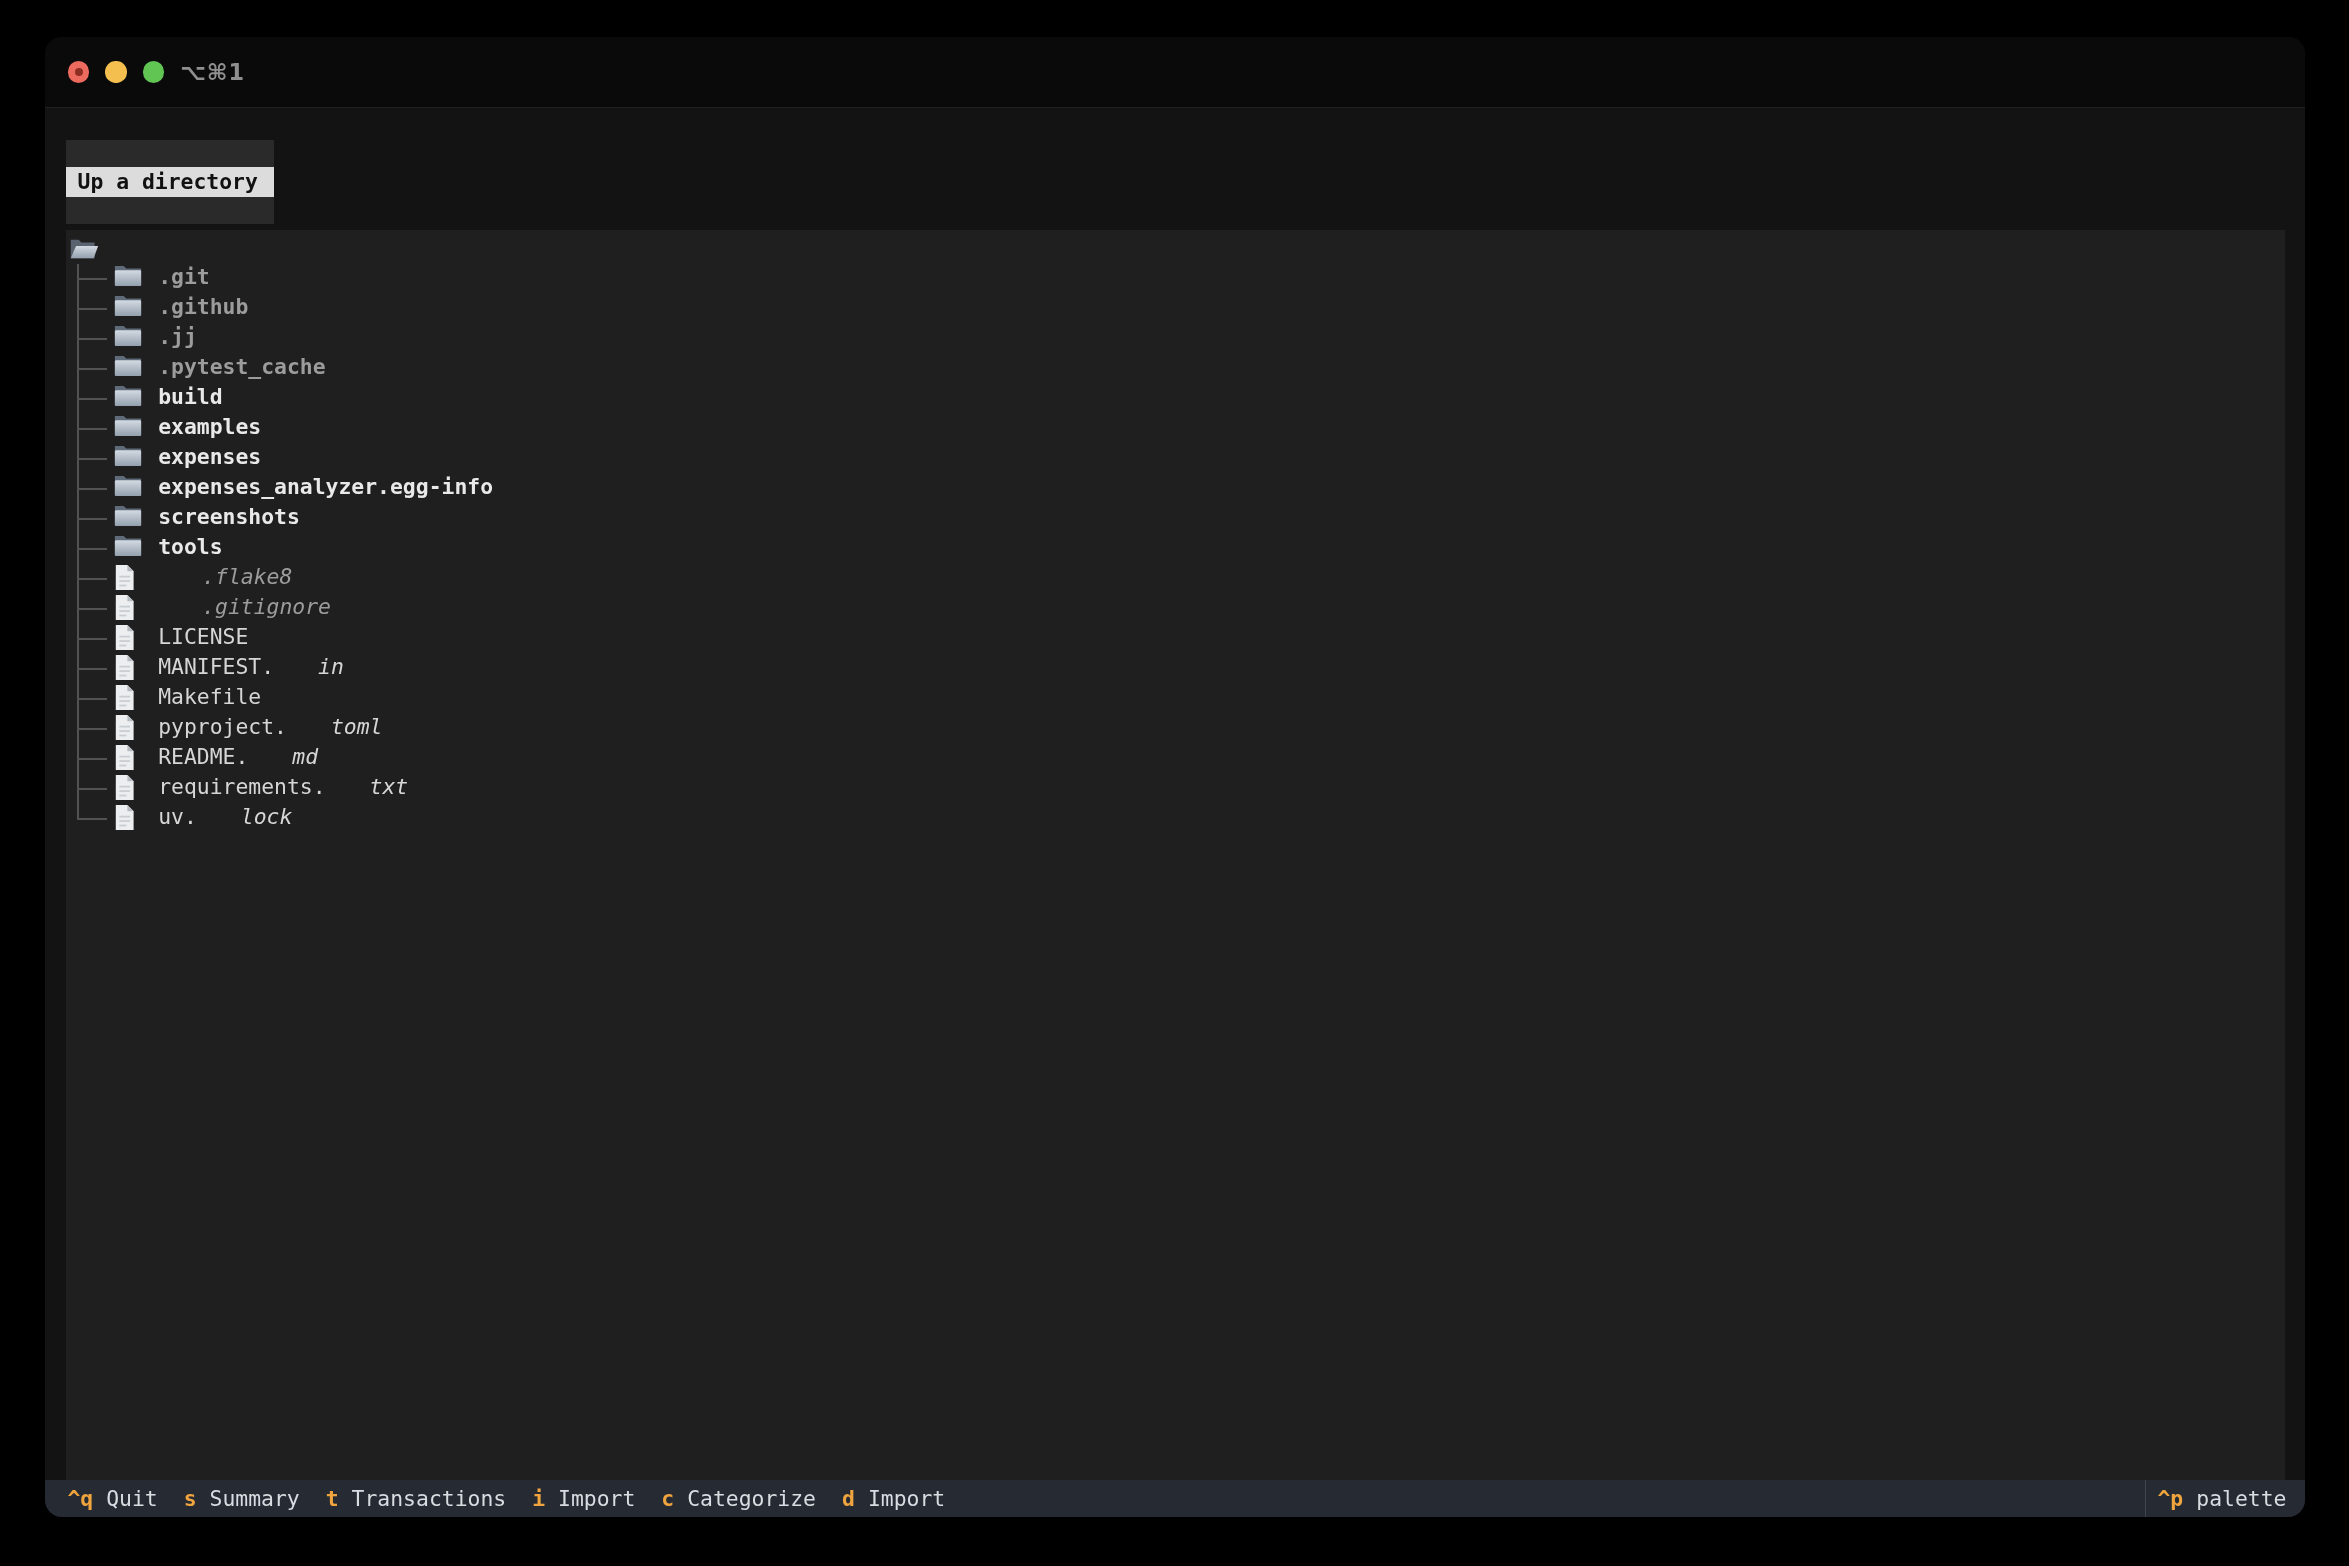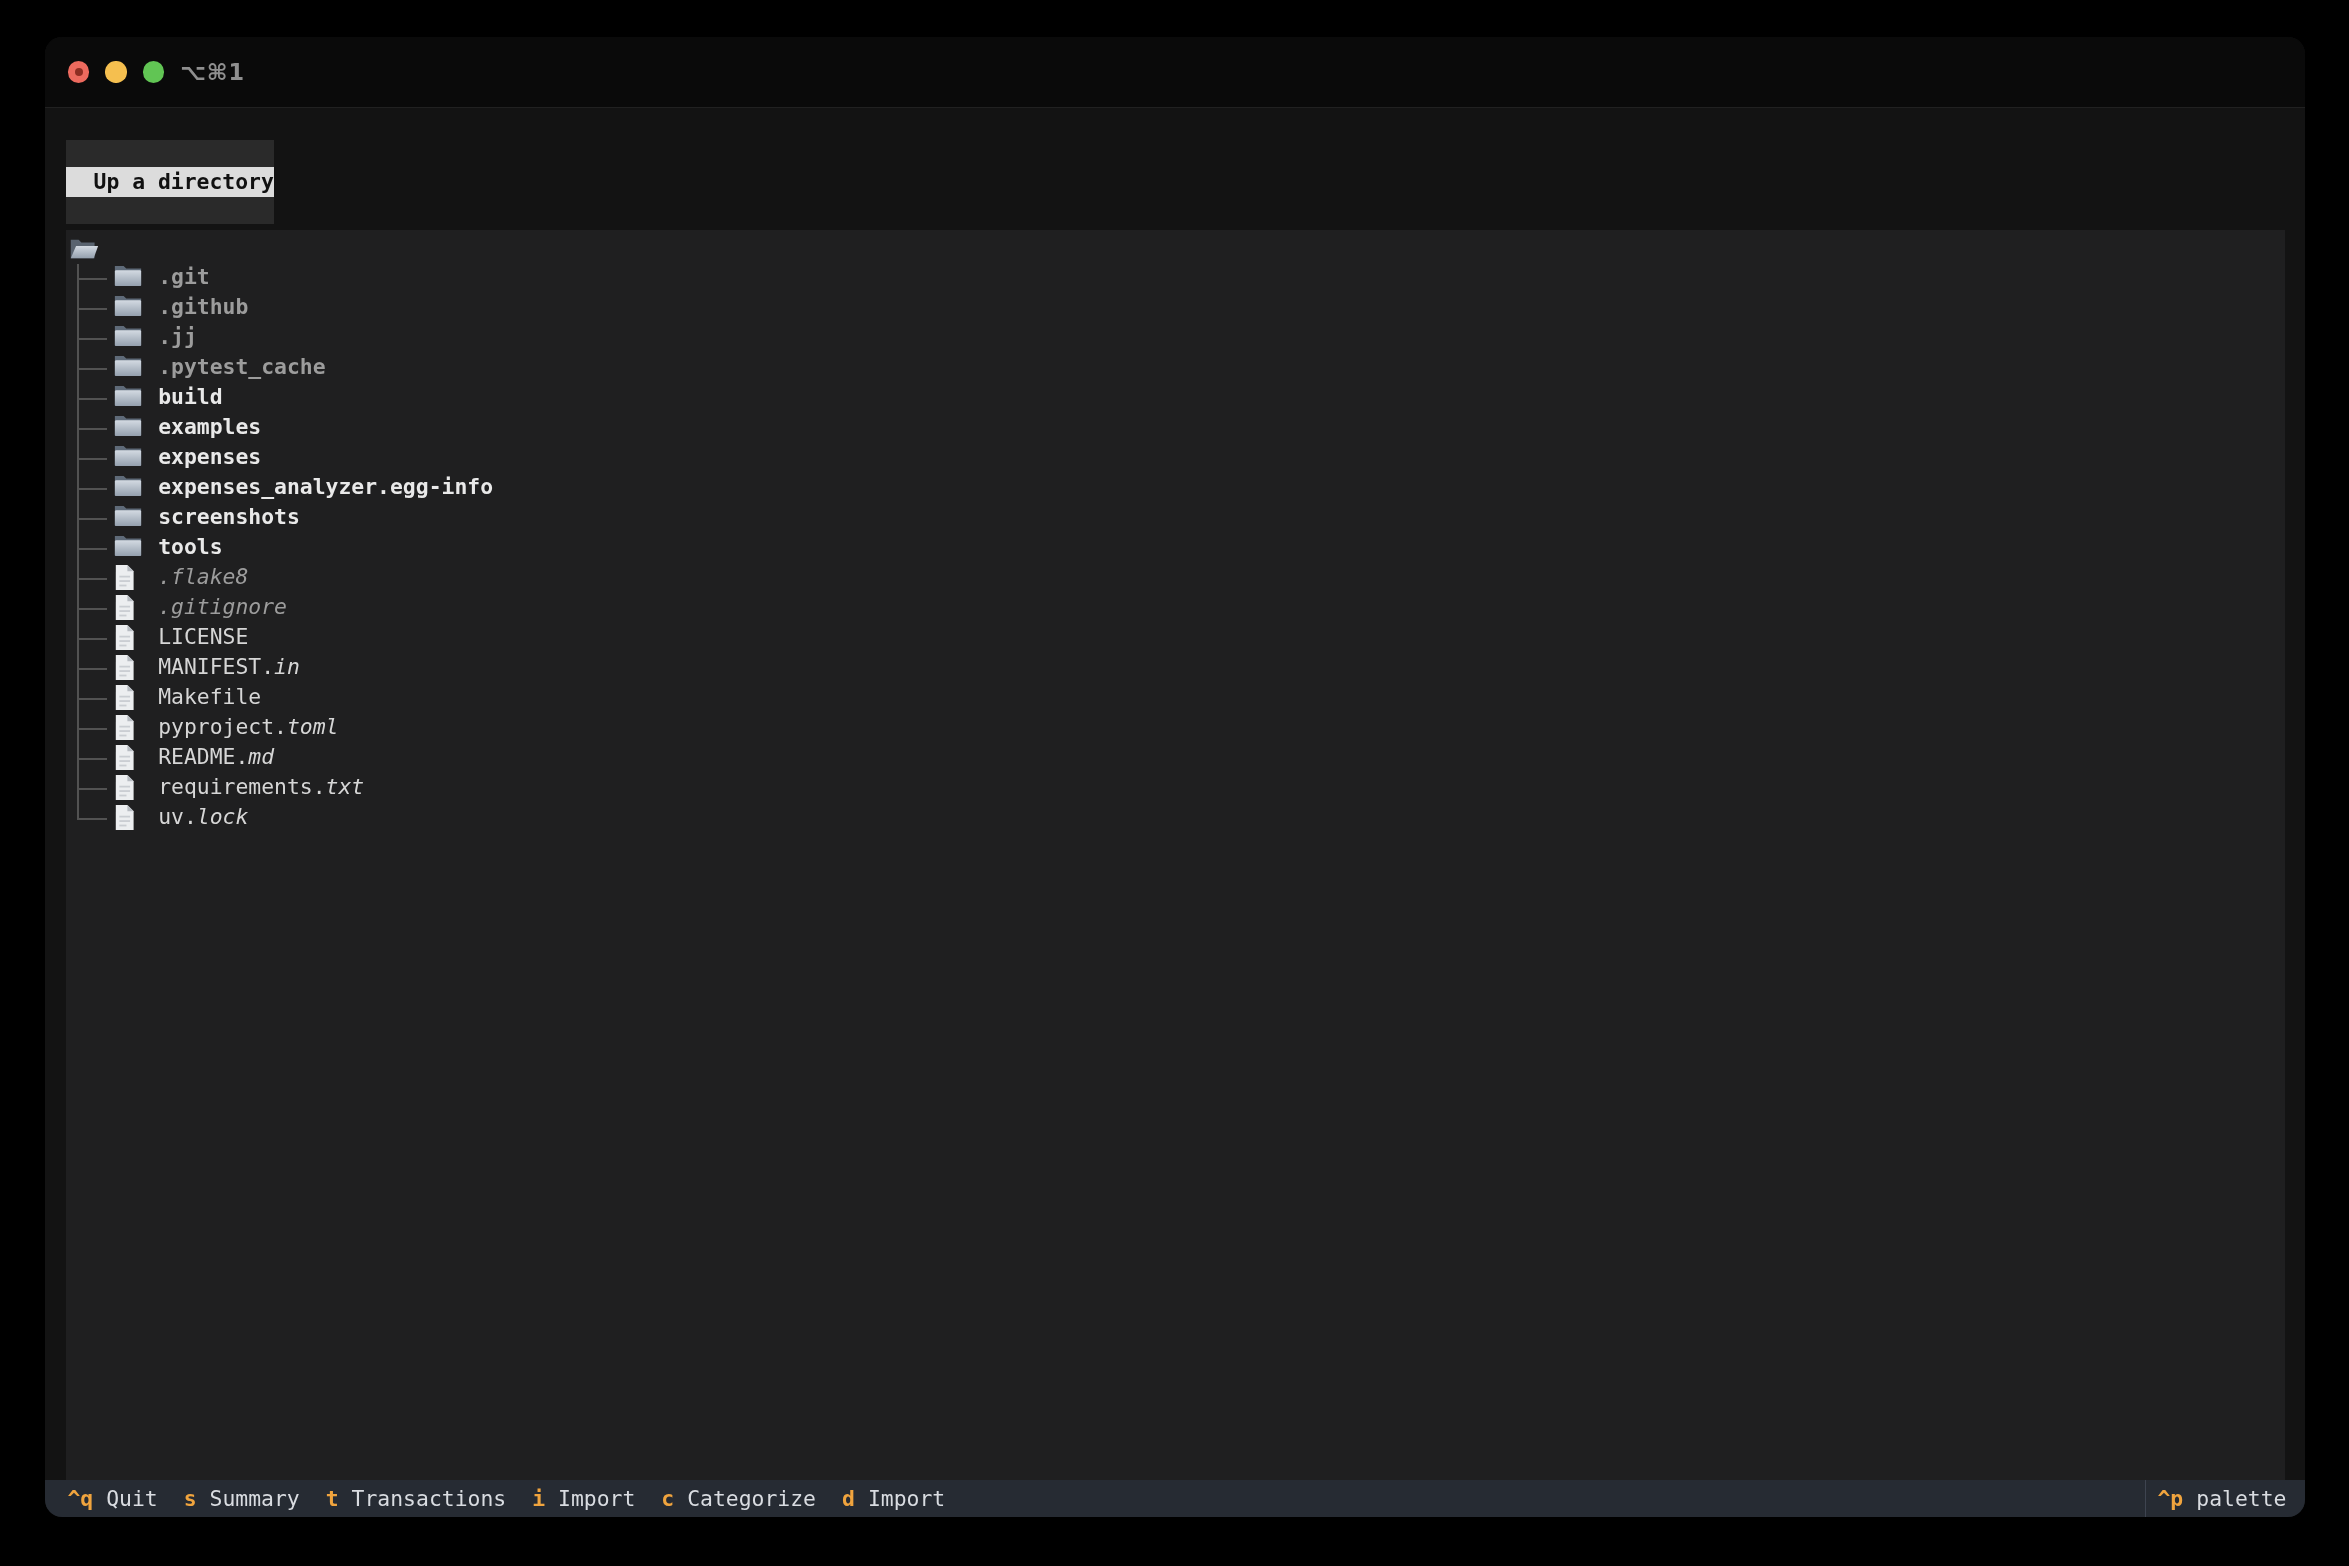--- a/index.html
+++ b/index.html
@@ -44,21 +44,21 @@
   
   .app { position:absolute; left:0; top:72px; right:0; bottom:37px; background:#131313; }
 
   .up-btn {
     position:absolute; left:20.5px; top:31px; width:208px; height:84px;
     background:#2a2a2a; border:none; display:flex; align-items:center; cursor:pointer;
   }
   .up-btn .up-btn-label {
     width:100%; height:30px; background:#dcdcdc; color:#111;
     font:700 21.4px "DejaVu Sans Mono", monospace; line-height:30px;
-    text-align:left; padding-left:28px; white-space:pre;
+    text-align:left; padding-left:12px; white-space:pre;
   }
 
   .tree {
     position:absolute; left:20.5px; right:20.5px; top:121px; bottom:0;
     background:#1f1f20; padding:3.7px 0 0 3.7px; overflow:hidden;
   }
   .tree-root-row { height:30px; display:flex; align-items:center; cursor:pointer; }
   .tree-row { height:30px; display:flex; align-items:flex-start; cursor:pointer; }
   .guide { flex:0 0 45px; align-self:stretch; position:relative; }
   .guide::before {
@@ -69,21 +69,21 @@
     content:""; position:absolute; left:7.5px; top:calc(50% - 0.9px); width:30px; height:1.9px; background:#525252;
   }
   .tree-icon { flex:0 0 28px; display:flex; align-items:center; }
   .tree-root-row .tree-icon { flex:0 0 32px; }
   .tree-label {
     margin-left:16px; font:400 21.4px "DejaVu Sans Mono", monospace;
     color:#d6d6d6; white-space:pre;
   }
   .tree-row.dir .tree-label { font-weight:700; color:#e9e9e9; }
   .tree-row.dim .tree-label { color:#9c9c9c; }
-  .tree-label .t-italic { font-style:italic; }
+  .tree-label .t-italic { font-style:italic;margin-left:44px; }
 
   
   .footer {
     position:absolute; left:0; right:0; bottom:0; height:37px;
     background:#262b33; display:flex; align-items:stretch;
     font:400 21.4px "DejaVu Sans Mono", monospace;
   }
   .bindings { flex:1; display:flex; align-items:center; gap:26px; padding-left:22.4px; overflow:hidden; }
   .binding { display:flex; gap:13px; white-space:pre; cursor:pointer; }
   .binding .key, .palette .key { color:#f0a43e; font-weight:700; }

